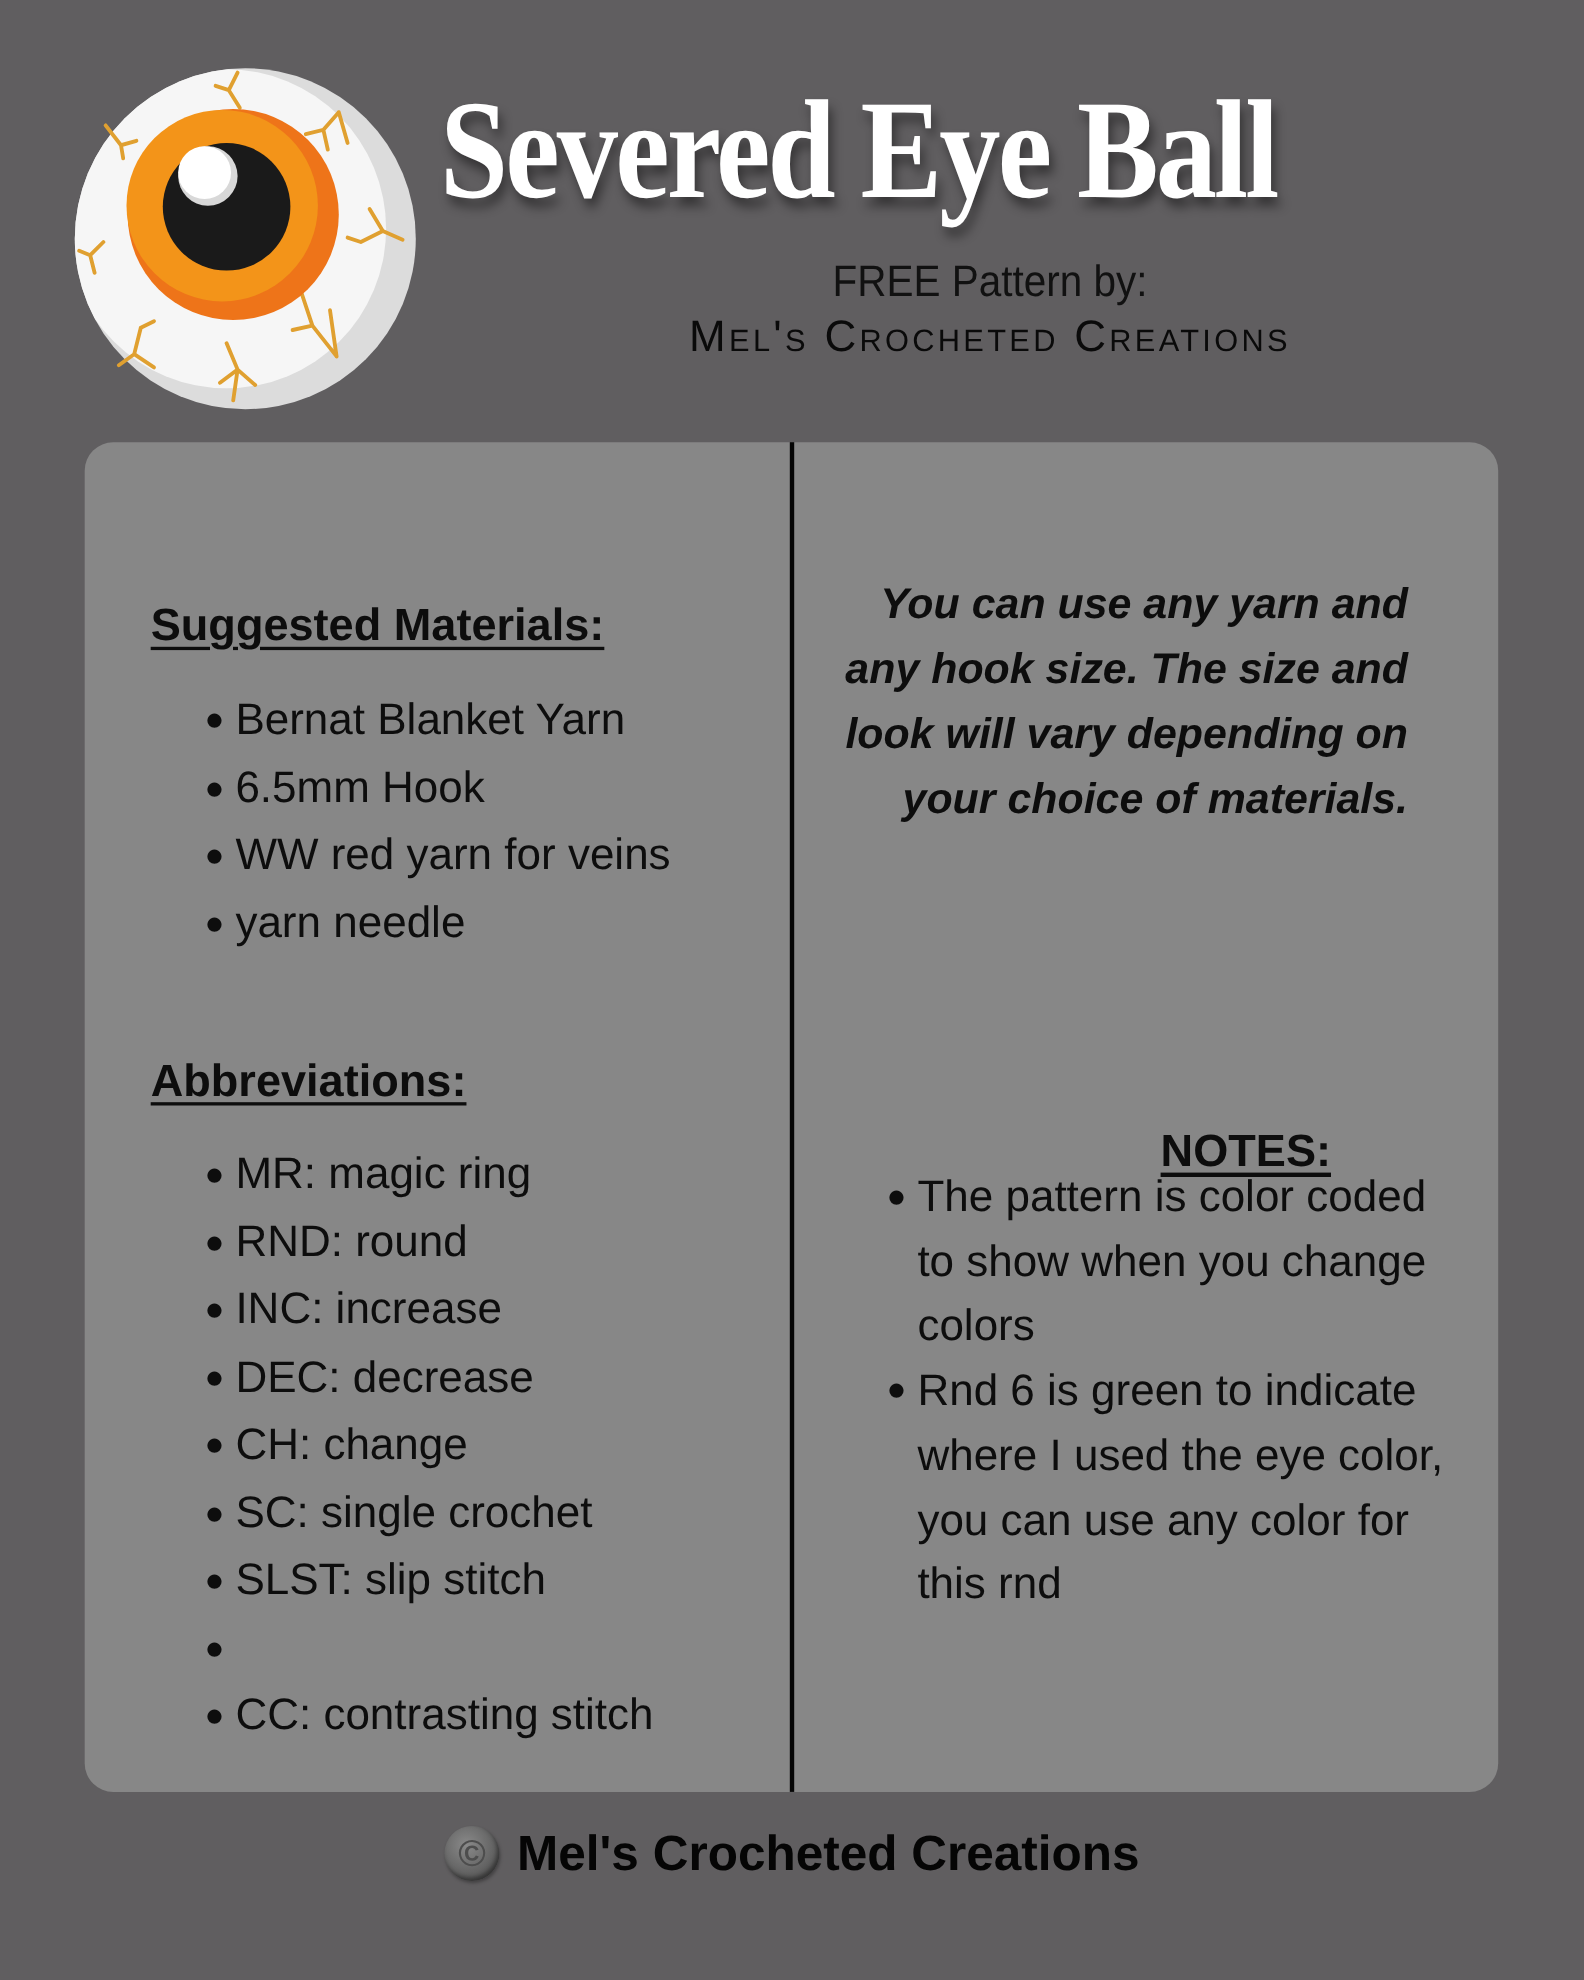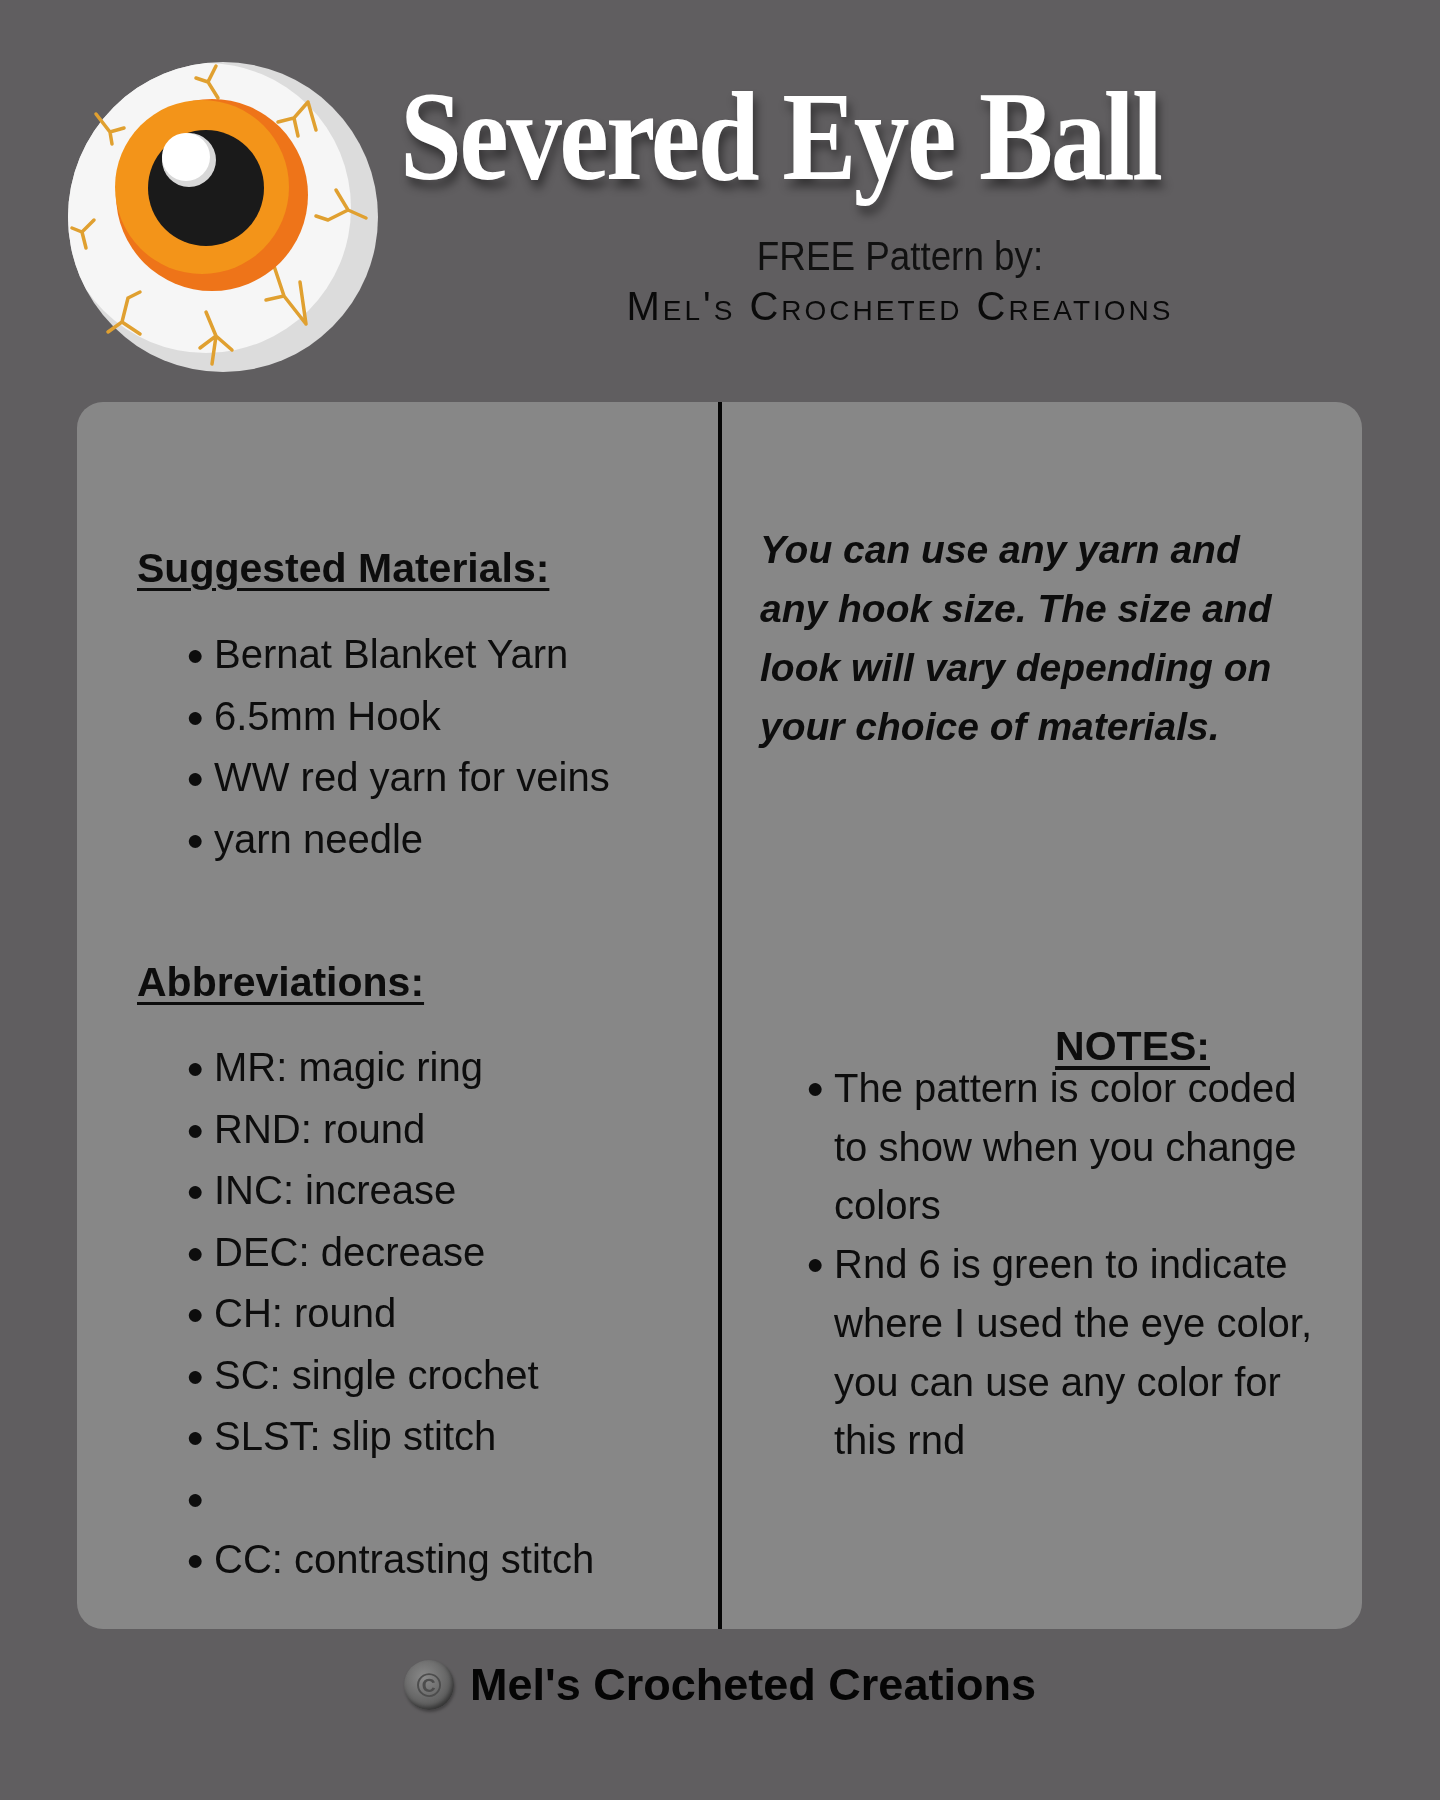--- a/index.html
+++ b/index.html
@@ -87,21 +87,21 @@
     left: -28px; top: 0;
     font-size: 30px;
   }
   .materials-list { left: 214px; top: 624px; }
   .materials-list li { line-height: 61.5px; height: 61.5px; }
   .abbr-list { left: 214px; top: 1037px; }
   .abbr-list li { line-height: 61.5px; height: 61.5px; }
 
   .italic-note {
     left: 760px; top: 520px; width: 520px;
-    text-align: left;
+    text-align: right;
     font-weight: bold;
     font-style: italic;
     font-size: 39px;
     line-height: 59px;
   }
 
   .notes-list { left: 834px; top: 1059px; width: 500px; }
   .notes-list li {
     font-size: 40px;
     line-height: 58.7px;
@@ -179,21 +179,21 @@
   <li><span class="bullet">●</span><span>WW red yarn for veins</span></li>
   <li><span class="bullet">●</span><span>yarn needle</span></li>
 </ul>
 
 <div class="abs heading abbr-heading">Abbreviations:</div>
 <ul class="abs list abbr-list">
   <li><span class="bullet">●</span><span>MR: magic ring</span></li>
   <li><span class="bullet">●</span><span>RND: round</span></li>
   <li><span class="bullet">●</span><span>INC: increase</span></li>
   <li><span class="bullet">●</span><span>DEC: decrease</span></li>
-  <li><span class="bullet">●</span><span>CH: round</span></li>
+  <li><span class="bullet">●</span><span>CH: change</span></li>
   <li><span class="bullet">●</span><span>SC: single crochet</span></li>
   <li><span class="bullet">●</span><span>SLST: slip stitch</span></li>
   <li><span class="bullet">●</span></li>
   <li><span class="bullet">●</span><span>CC: contrasting stitch</span></li>
 </ul>
 
 <div class="abs italic-note">You can use any yarn and any hook size.  The size and look will vary depending on your choice of materials.</div>
 
 <div class="abs heading notes-heading"><span>NOTES:</span></div>
 <ul class="abs list notes-list">

